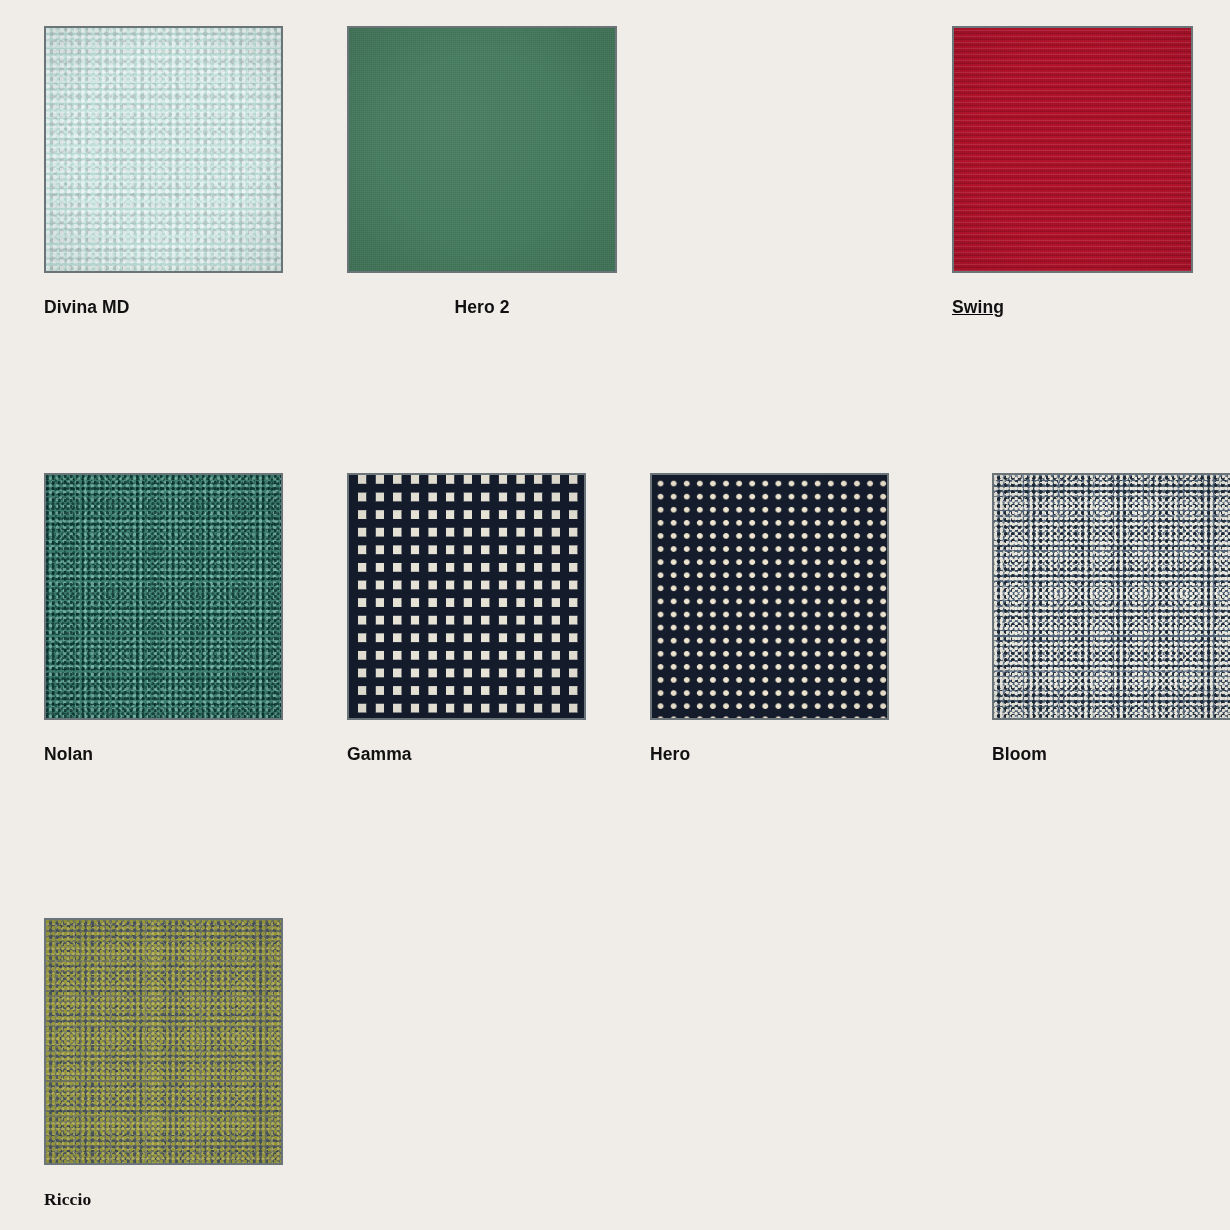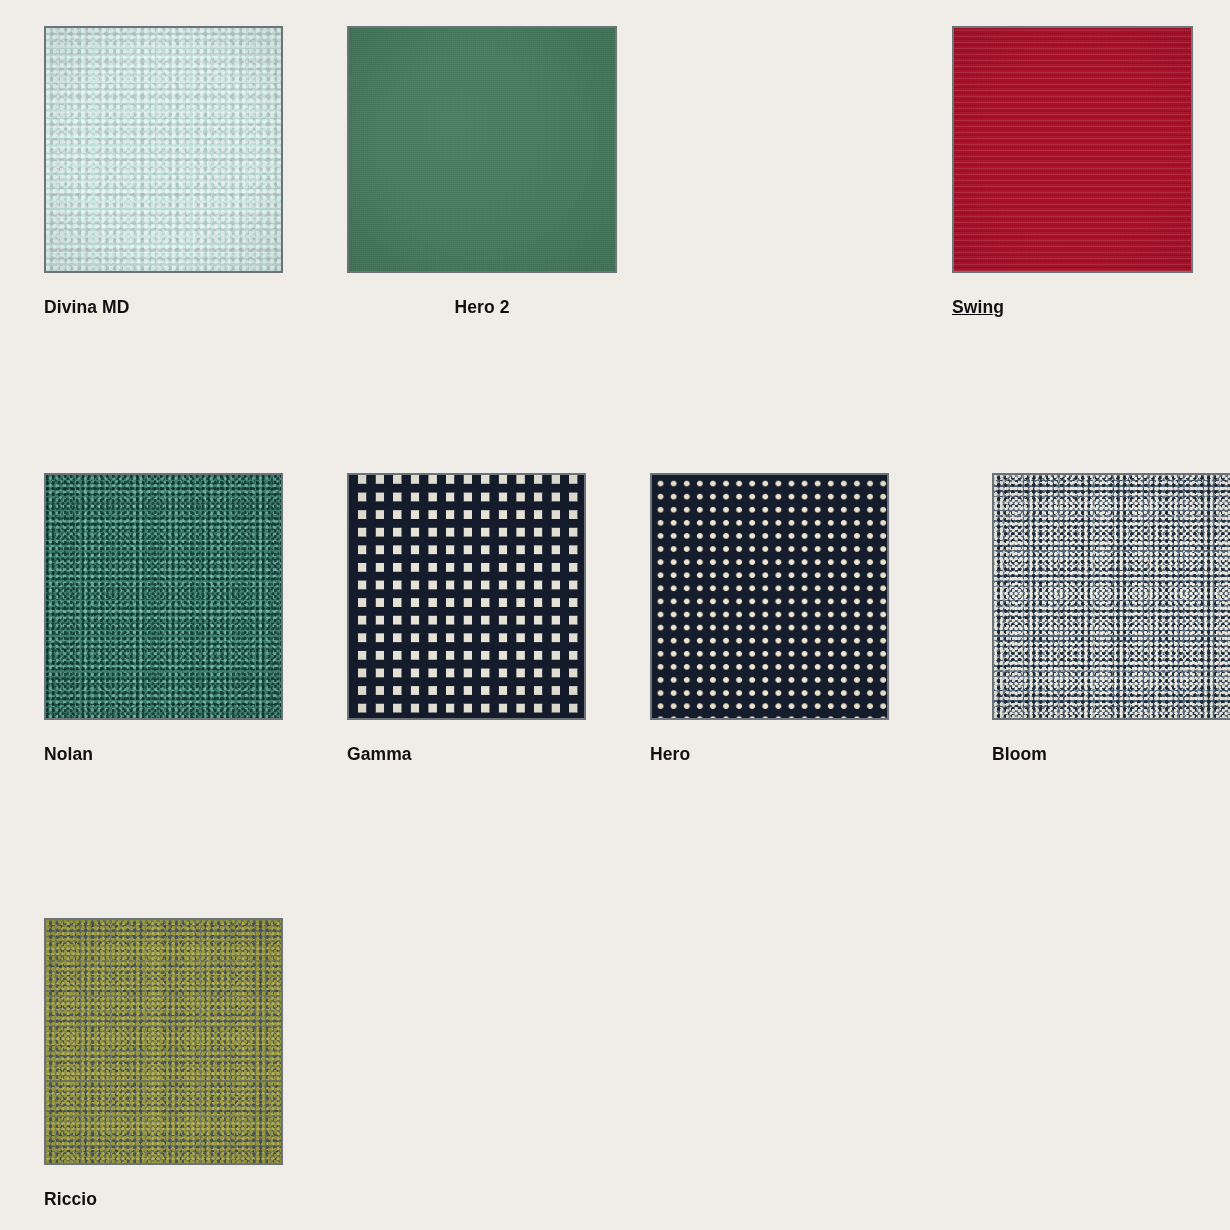--- a/index.html
+++ b/index.html
@@ -230,21 +230,21 @@
   </div>
 
   <div class="swatch-cell" style="left:984px; top:473px; width:249px;">
     <div class="swatch-tile tex-bloom">
       <div class="swatch-surface"></div>
       <div class="vignette"></div>
     </div>
     <div class="swatch-label">Bloom</div>
   </div>
 
-  <div class="swatch-cell" style="left:36px; top:918px; width:247px;">
+  <div class="swatch-cell" style="left:36px; top:918px; width:247px;font-family:Liberation Serif, serif;">
     <div class="swatch-tile tex-riccio">
       <div class="swatch-surface"></div>
       <div class="vignette"></div>
     </div>
     <div class="swatch-label">Riccio</div>
   </div>
 
 </div>
 
 </body></html>

